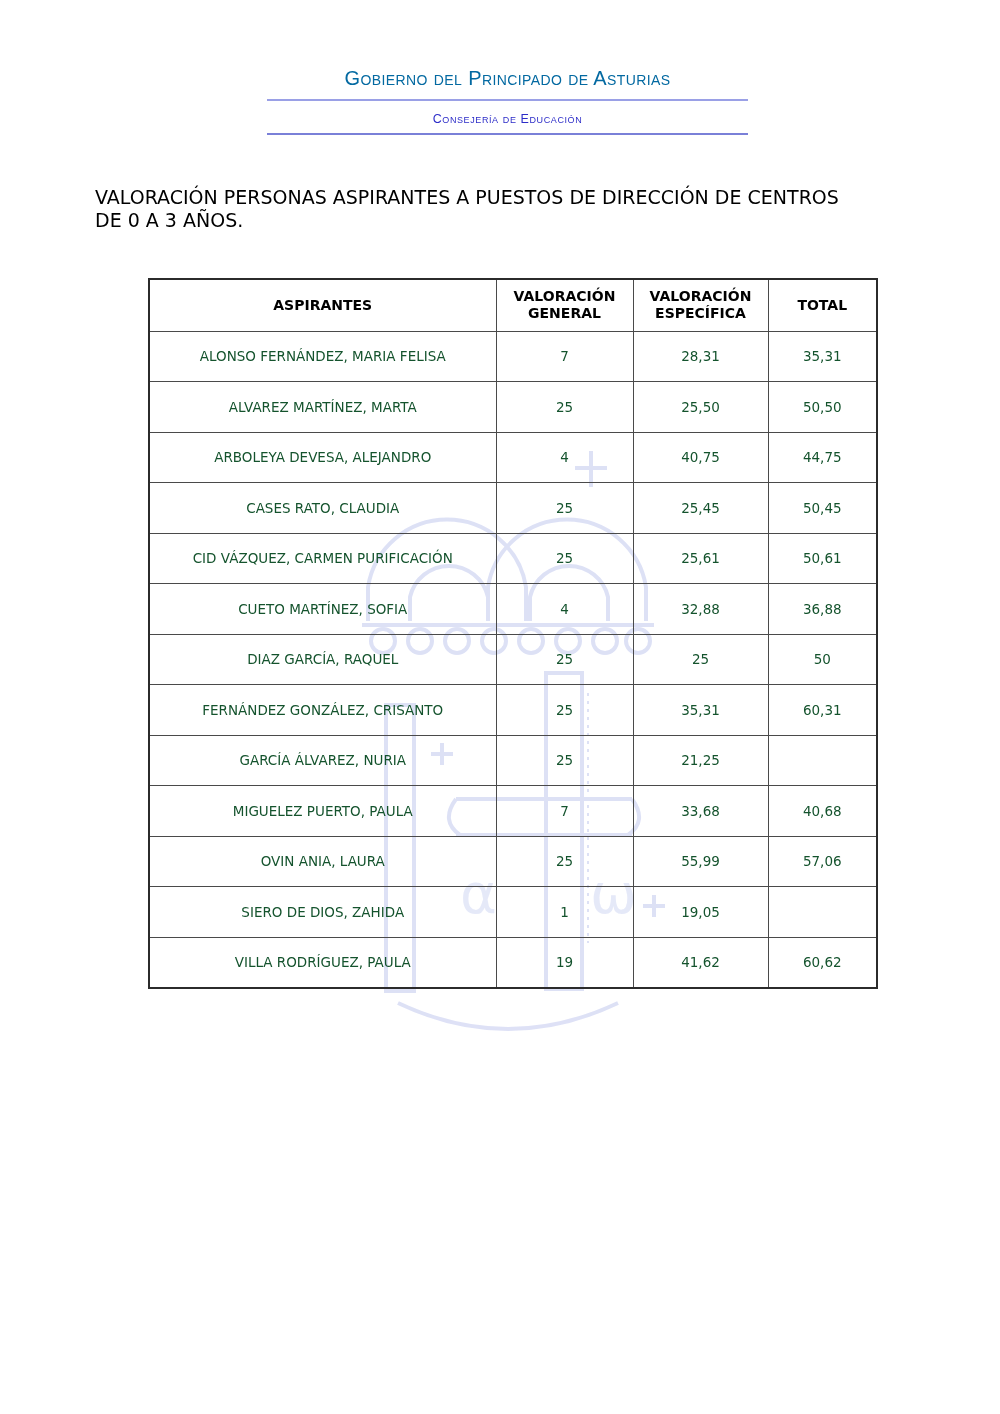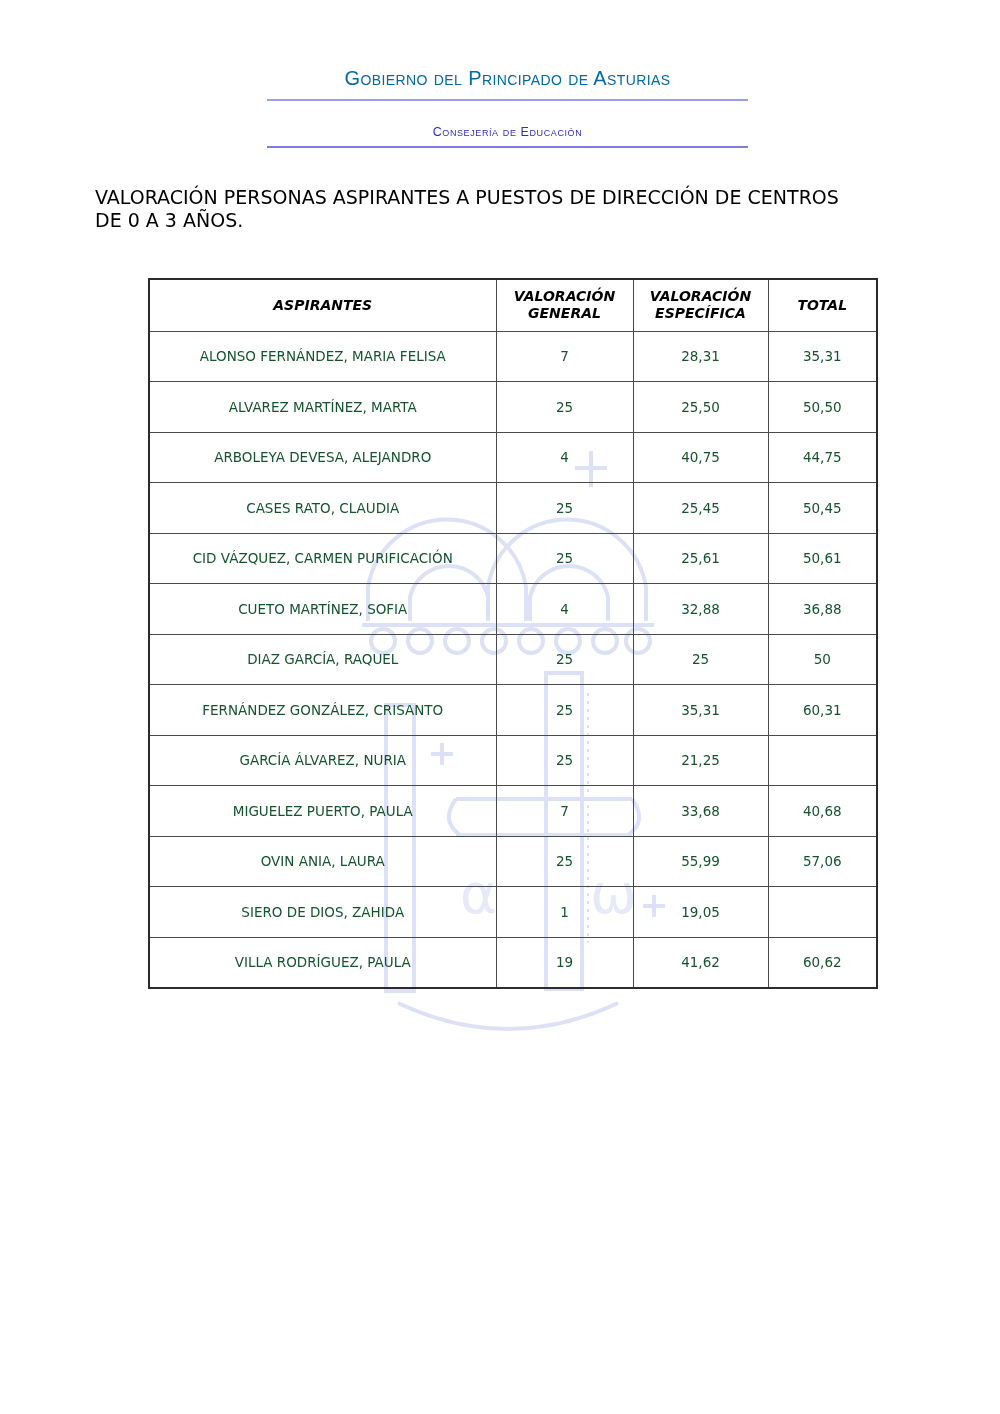--- a/index.html
+++ b/index.html
@@ -31,21 +31,21 @@
     white-space:nowrap;
   }
   .rule{height:2px;width:100%;}
   .rule-top{background:#9aa0e6;margin-top:9px;}
   .dept-name{
     font-family:"Liberation Sans",sans-serif;
     font-variant:small-caps;
     font-size:12.5px;line-height:14px;
     letter-spacing:.6px;
     color:#2d2dc8;
-    margin-top:24px;
+    margin-top:11px;
   }
   .rule-bottom{background:#7a80d8;margin-top:7px;}
   
   .doc-title{
     position:absolute;left:95px;top:186px;width:880px;margin:0;
     font-family:"DejaVu Sans",sans-serif;
     font-size:19px;line-height:23px;font-weight:normal;
     color:#000;z-index:2;
   }
   
@@ -56,21 +56,21 @@
   }
   table.scores{border:2px solid #2b2b2b;}
   .scores th,.scores td{
     border:1px solid #4a4a4a;
     text-align:center;vertical-align:middle;
     padding:0 6px;background:transparent;
   }
   .scores th{
     font-size:14px;line-height:17px;font-weight:bold;color:#000;
   }
-  .scores thead tr{height:52px;font-style:italic;}
+  .scores thead tr{height:52px;}
   .scores tbody tr{height:50.5px;}
   .scores td{font-size:13.5px;color:#14532d;}
 </style>
 </head>
 <body>
 
 <div class="page">
 
   <svg class="watermark" viewBox="0 0 340 615" xmlns="http://www.w3.org/2000/svg" aria-hidden="true">
     <g stroke="#dadef5" stroke-width="4" fill="none" opacity="0.9">

